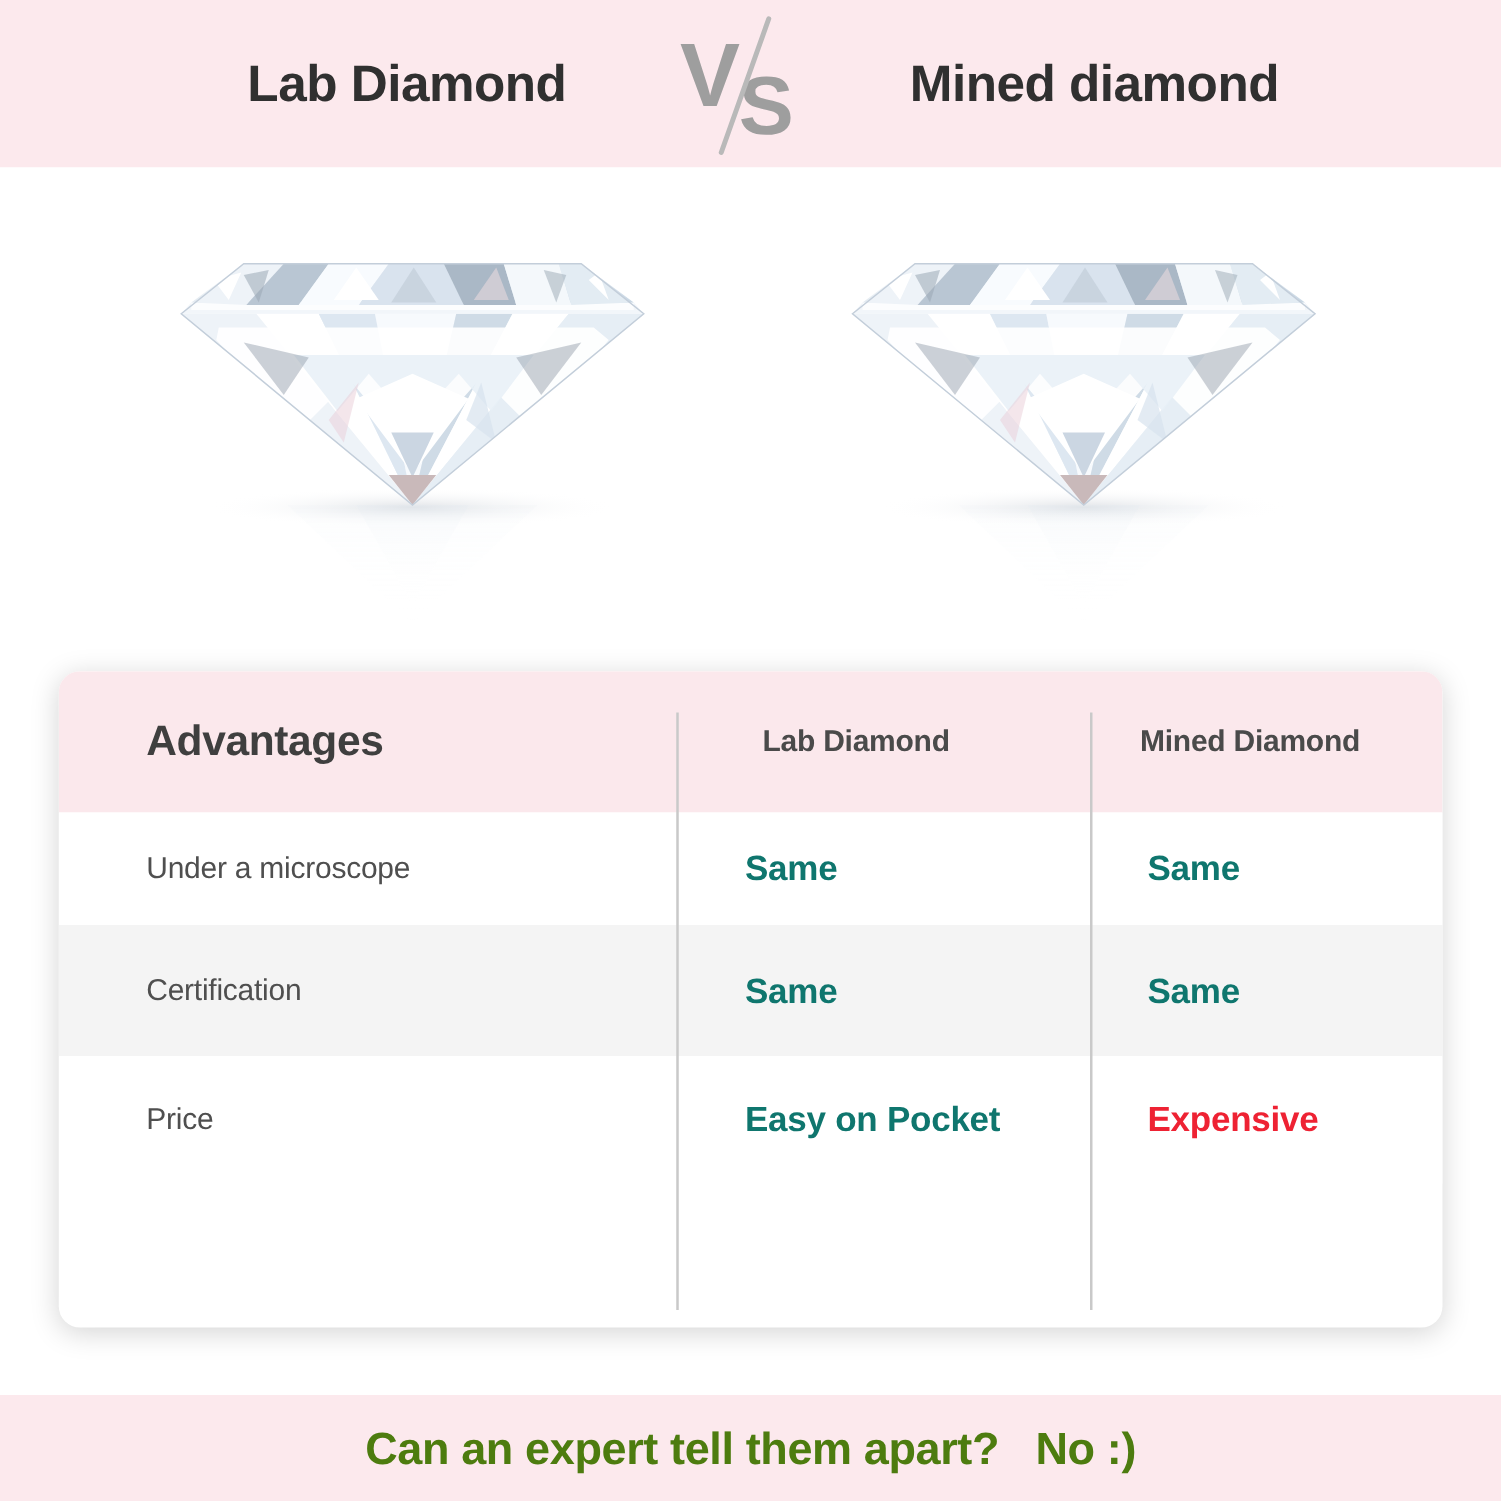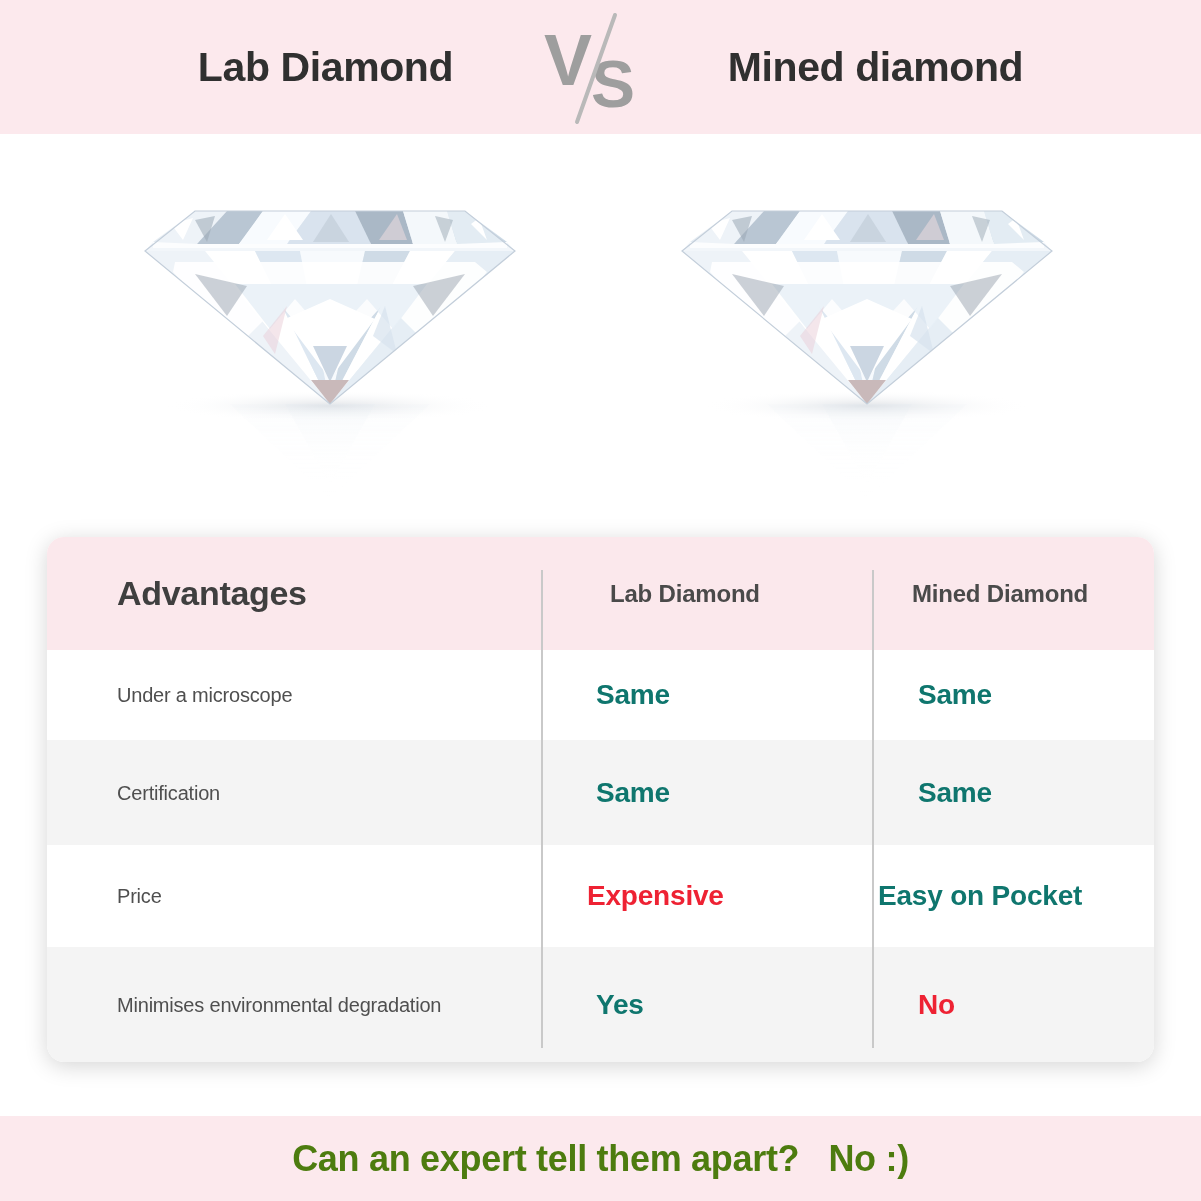--- a/index.html
+++ b/index.html
@@ -114,21 +114,21 @@
   .head .col-2, .head .col-3 {
     font-size: 24px;
     font-weight: bold;
     color: #4a4a4a;
     letter-spacing: -0.2px;
   }
   .head .col-2 { padding-left: 69px; }
   .head .col-3 { padding-left: 40px; }
 
   .feature {
-    font-size: 20px;
+    font-size: 24px;
     color: #4f4f4f;
     line-height: 1.3;
     letter-spacing: -0.2px;
   }
 
   .value {
     font-size: 28px;
     font-weight: bold;
     letter-spacing: -0.2px;
     white-space: nowrap;
@@ -383,37 +383,28 @@
         <div class="cell col-2">
           <span class="value good">Same</span>
         </div>
         <div class="cell col-3">
           <span class="value good">Same</span>
         </div>
       </div>
 
       <div class="row r3">
         <div class="cell col-1 feature">Price</div>
+        <div class="cell col-2">
+          <span class="value good">Easy on Pocket</span>
+        </div>
         <div class="cell col-3">
           <span class="value bad">Expensive</span>
         </div>
-        <div class="cell col-2">
-          <span class="value good">Easy on Pocket</span>
-        </div>
       </div>
 
-      <div class="row r4">
-        <div class="cell col-1 feature">Minimises environmental degradation</div>
-        <div class="cell col-2">
-          <span class="value good">Yes</span>
-        </div>
-        <div class="cell col-3">
-          <span class="value bad">No</span>
-        </div>
-      </div>
 
       <div class="divider d1"></div>
       <div class="divider d2"></div>
 
     </div>
   </div>
 
   <div class="footer-band">
     <div class="footer-text">Can an expert tell them apart?   No :)</div>
   </div>

